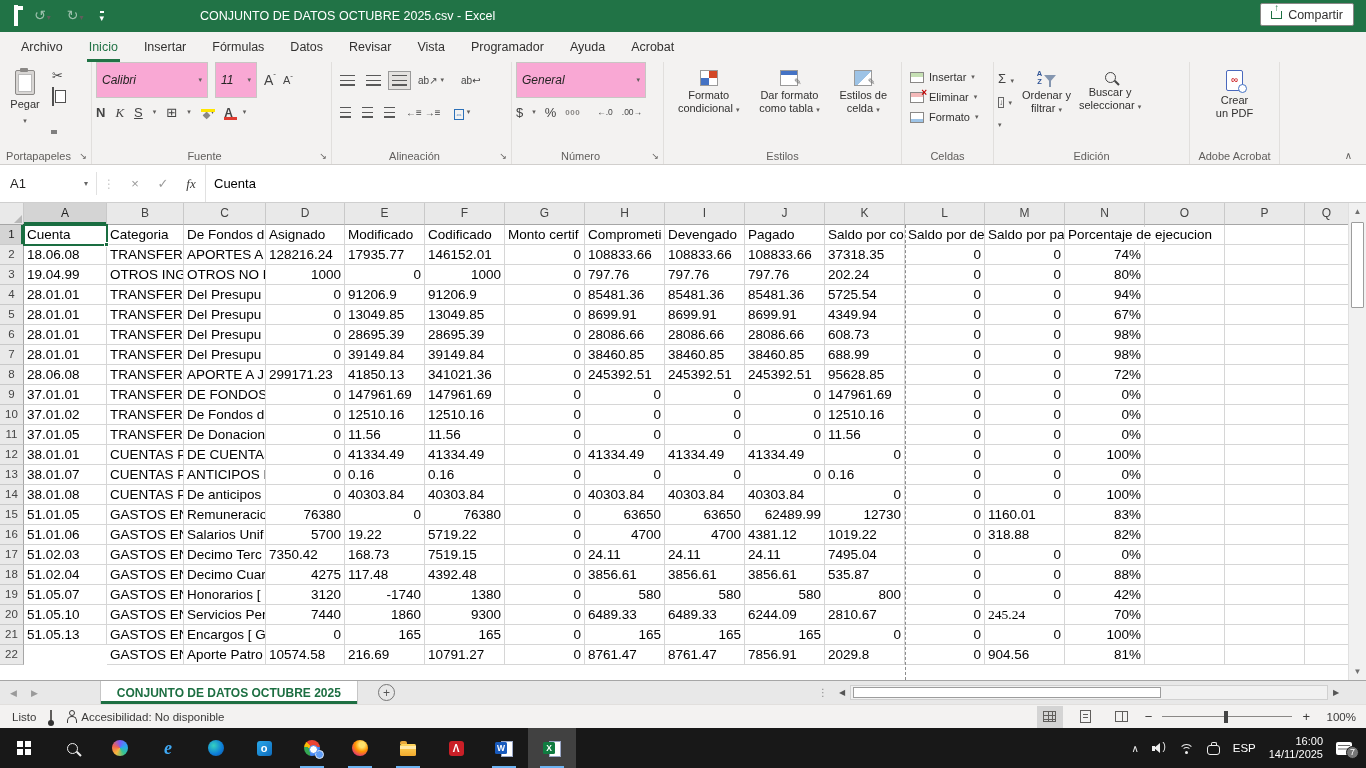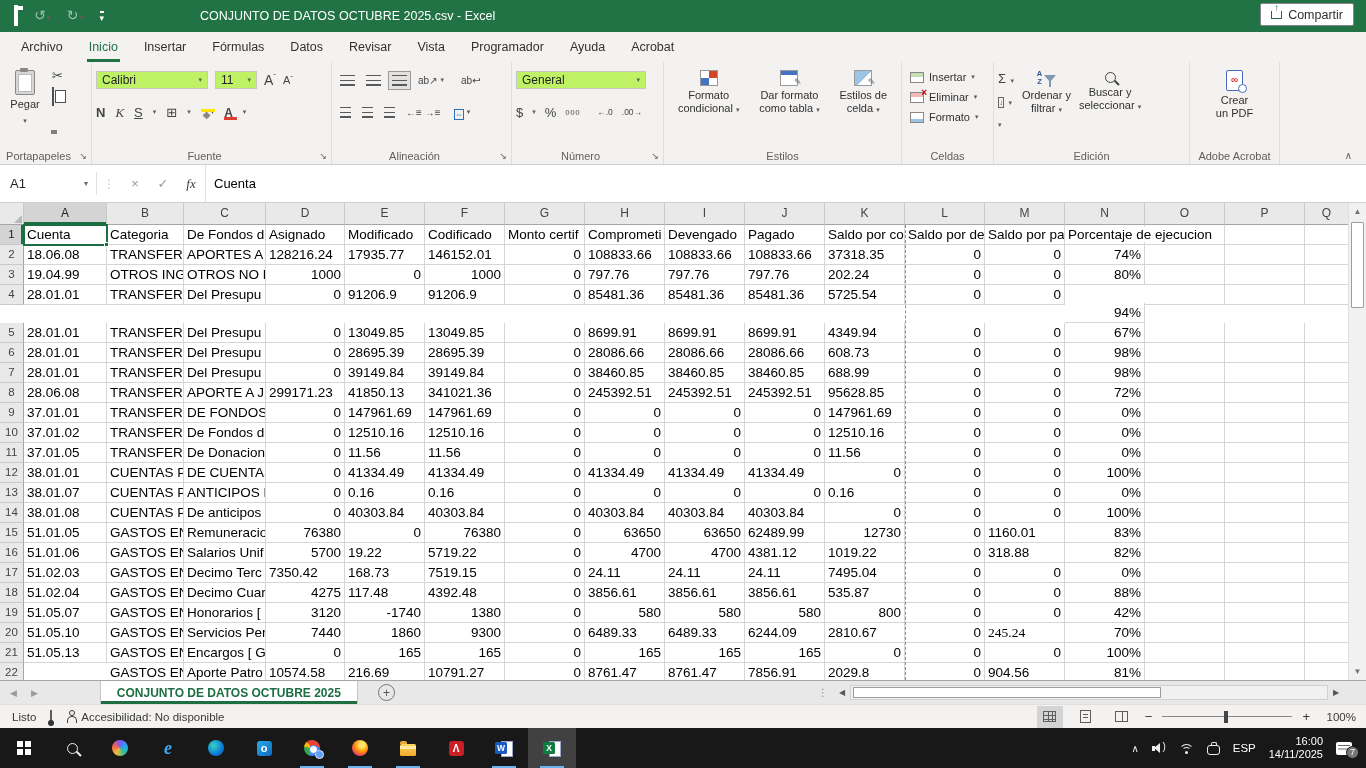--- a/index.html
+++ b/index.html
@@ -49,22 +49,22 @@
             border-bottom:1px solid #d1cfcd; display:flex; }
   .rgroup { position:relative; height:100%; border-right:1px solid #e1dfdd; padding:5px 4px 18px; flex:none; }
   .glabel { position:absolute; bottom:2px; left:0; right:14px; text-align:center; font-size:11px; color:#605e5c; white-space:nowrap; }
   .glabel.noL { right:0; }
   .launcher { position:absolute; bottom:3px; right:4px; font-size:9px; color:#605e5c; }
   .rrow { display:flex; align-items:center; gap:7px; height:26px; }
   .icn { color:#444; font-size:13px; line-height:1; }
   .dd { font-size:7px; color:#605e5c; }
   .bigbtn { display:flex; flex-direction:column; align-items:center; justify-content:flex-start; gap:3px;
             font-size:11px; color:#323130; text-align:center; line-height:13px; padding-top:3px; }
-  .selbox { height:18px; border:1px solid #c8c6c4; background:#bef264; font-size:12px; display:flex;
-            align-items:center; justify-content:space-between; padding:0 5px; color:#252423; }
+  .selbox { height:36px; border:1px solid #c8c6c4; background:#f9a8d4; font-size:12px; display:flex;
+            align-items:center; justify-content:space-between; padding:0 5px; color:#252423;font-style:italic; }
   
   .i-clip { width:20px; height:25px; border:1.5px solid #8a8886; border-radius:2px; background:#d8d6d4; position:relative; }
   .i-clip:before { content:""; position:absolute; top:-3px; left:4px; width:8px; height:4px; background:#8a8886; border-radius:1px; }
   .i-clip:after { content:""; position:absolute; top:3px; left:2px; width:12px; height:16px; background:#fff; border:1px solid #bbb; }
   .i-copy { width:9px; height:11px; border:1px solid #505050; background:#fff; position:relative; }
   .i-copy:after { content:""; position:absolute; top:2px; left:2px; width:9px; height:11px; border:1px solid #505050; background:#fff; }
   .i-brush { width:4px; height:8px; background:#c55a11; transform:rotate(40deg); position:relative; margin:2px 3px 0 0; }
   .i-brush:after { content:""; position:absolute; bottom:-5px; left:-1px; width:6px; height:4px; background:#7f7f7f; }
   .minicol { display:flex; flex-direction:column; justify-content:flex-start; gap:6px; padding-top:2px; }
   
@@ -561,21 +561,21 @@
           <div class="cell num" style="width: 79px;">0</div>
           <div class="cell" style="width: 80px;">91206.9</div>
           <div class="cell" style="width: 80px;">91206.9</div>
           <div class="cell num" style="width: 80px;">0</div>
           <div class="cell" style="width: 80px;">85481.36</div>
           <div class="cell" style="width: 80px;">85481.36</div>
           <div class="cell" style="width: 80px;">85481.36</div>
           <div class="cell" style="width: 80px;">5725.54</div>
           <div class="cell num" style="width: 80px;">0</div>
           <div class="cell num" style="width: 80px;">0</div>
-          <div class="cell num" style="width: 80px; margin-top: 18px;">94%</div>
+          <div class="cell num" style="width: 80px;">94%</div>
           <div class="cell" style="width: 80px;"></div>
           <div class="cell" style="width: 80px;"></div>
           <div class="cell" style="width: 44px;"></div>
         </div>
         <div class="grow">
           <div class="rh">5</div>
           <div class="cell" style="width: 83px;">28.01.01</div>
           <div class="cell" style="width: 77px;">TRANSFEREN</div>
           <div class="cell" style="width: 82px;">Del Presupu</div>
           <div class="cell num" style="width: 79px;">0</div>
@@ -777,21 +777,21 @@
           <div class="rh">15</div>
           <div class="cell" style="width: 83px;">51.01.05</div>
           <div class="cell" style="width: 77px;">GASTOS EN F</div>
           <div class="cell" style="width: 82px;">Remuneracio</div>
           <div class="cell num" style="width: 79px;">76380</div>
           <div class="cell num" style="width: 80px;">0</div>
           <div class="cell num" style="width: 80px;">76380</div>
           <div class="cell num" style="width: 80px;">0</div>
           <div class="cell num" style="width: 80px;">63650</div>
           <div class="cell num" style="width: 80px;">63650</div>
-          <div class="cell" style="width: 80px;">62489.99</div>
+          <div class="cell" style="width: 80px; text-align: right;">62489.99</div>
           <div class="cell num" style="width: 80px;">12730</div>
           <div class="cell num" style="width: 80px;">0</div>
           <div class="cell" style="width: 80px;">1160.01</div>
           <div class="cell num" style="width: 80px;">83%</div>
           <div class="cell" style="width: 80px;"></div>
           <div class="cell" style="width: 80px;"></div>
           <div class="cell" style="width: 44px;"></div>
         </div>
         <div class="grow">
           <div class="rh">16</div>

